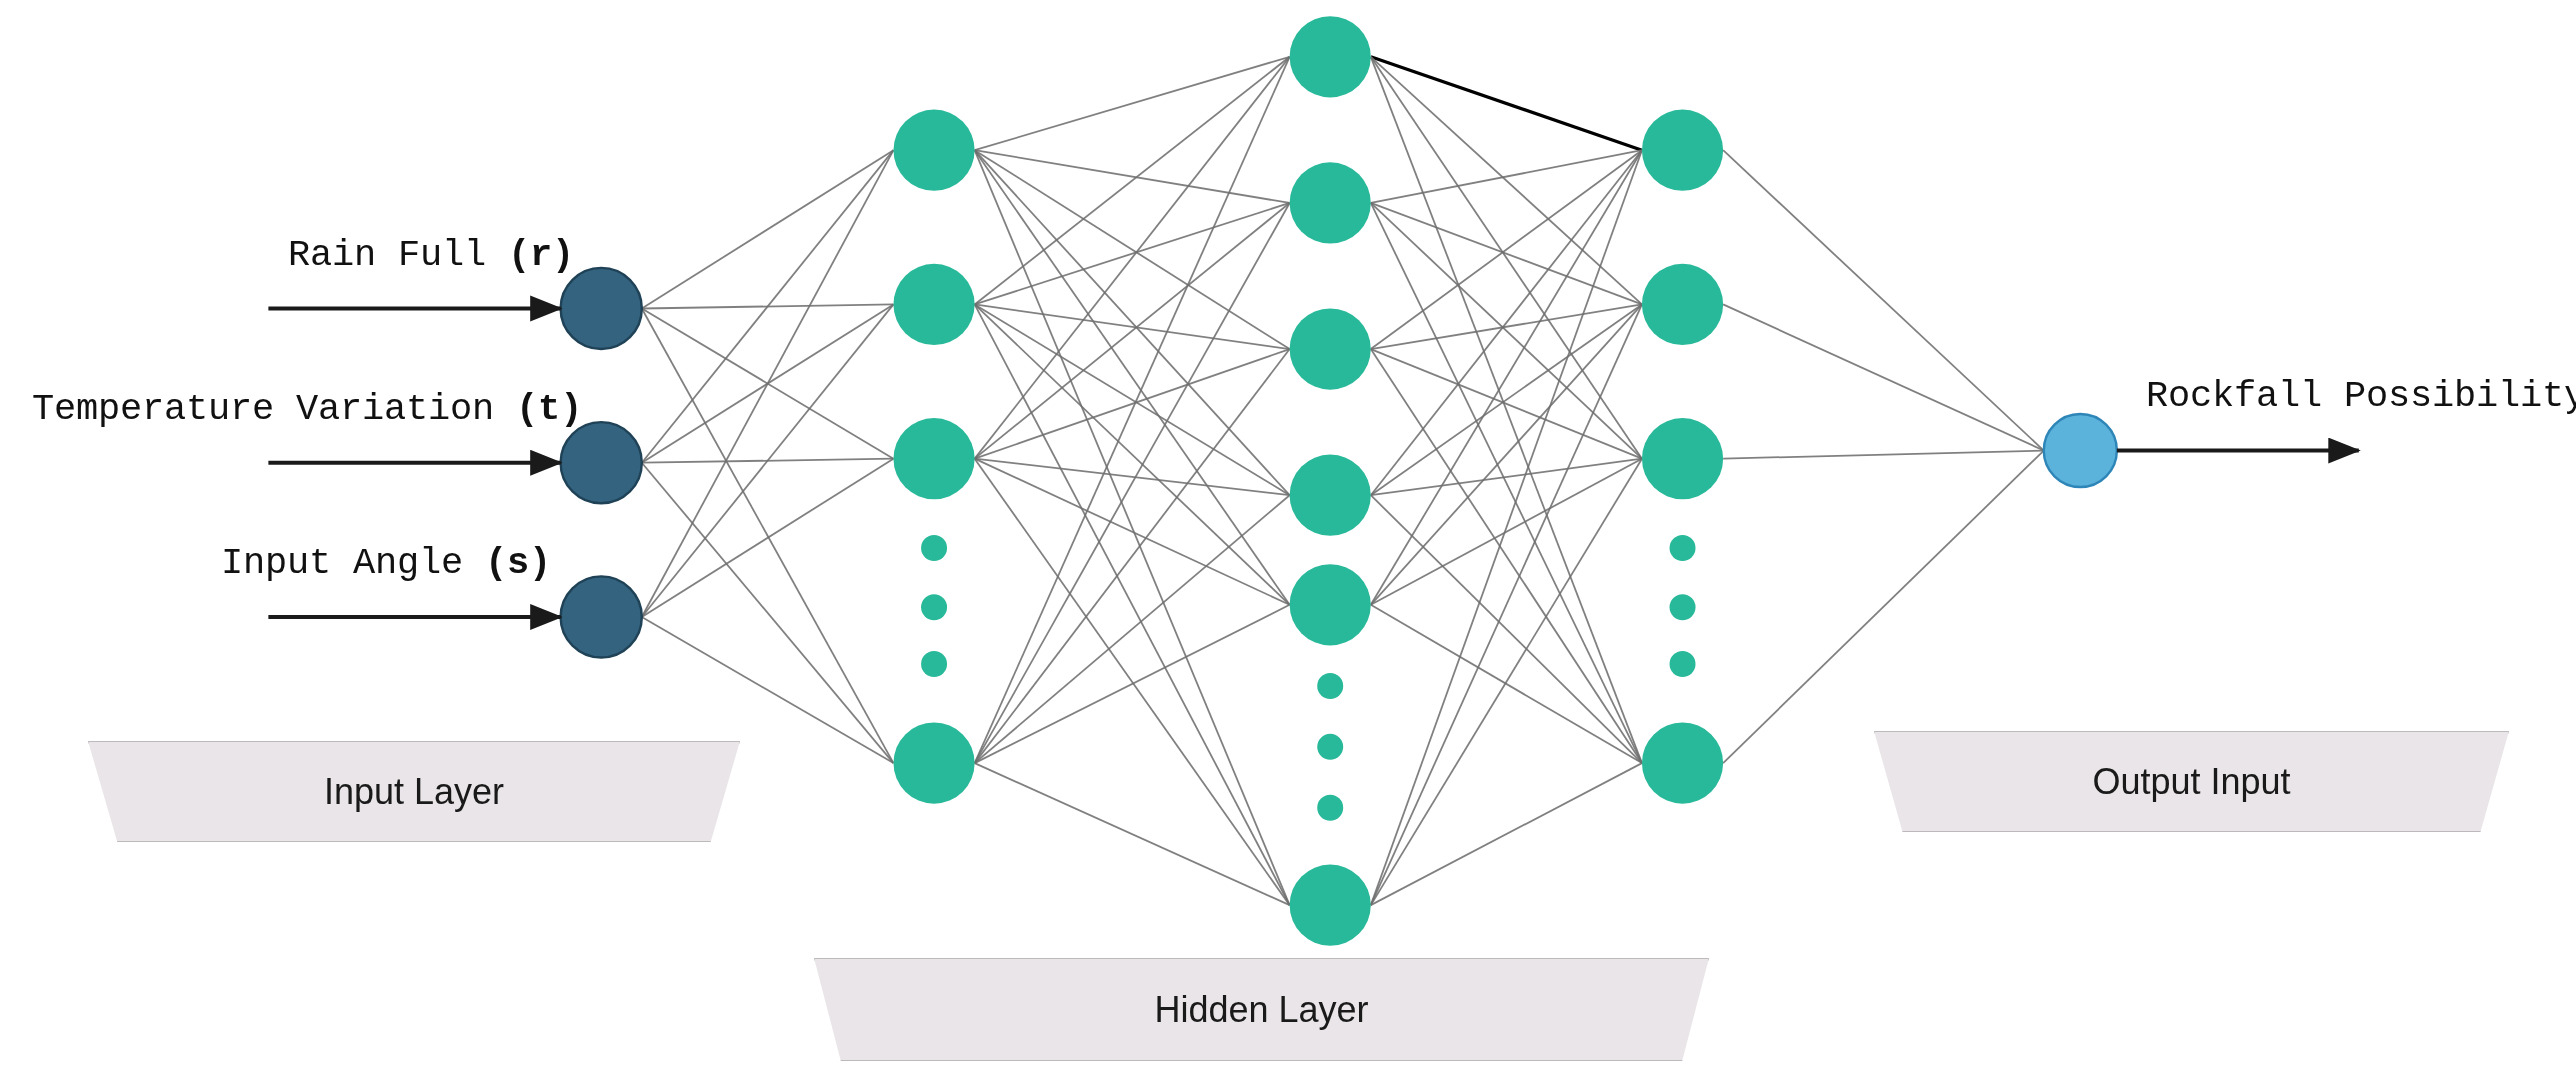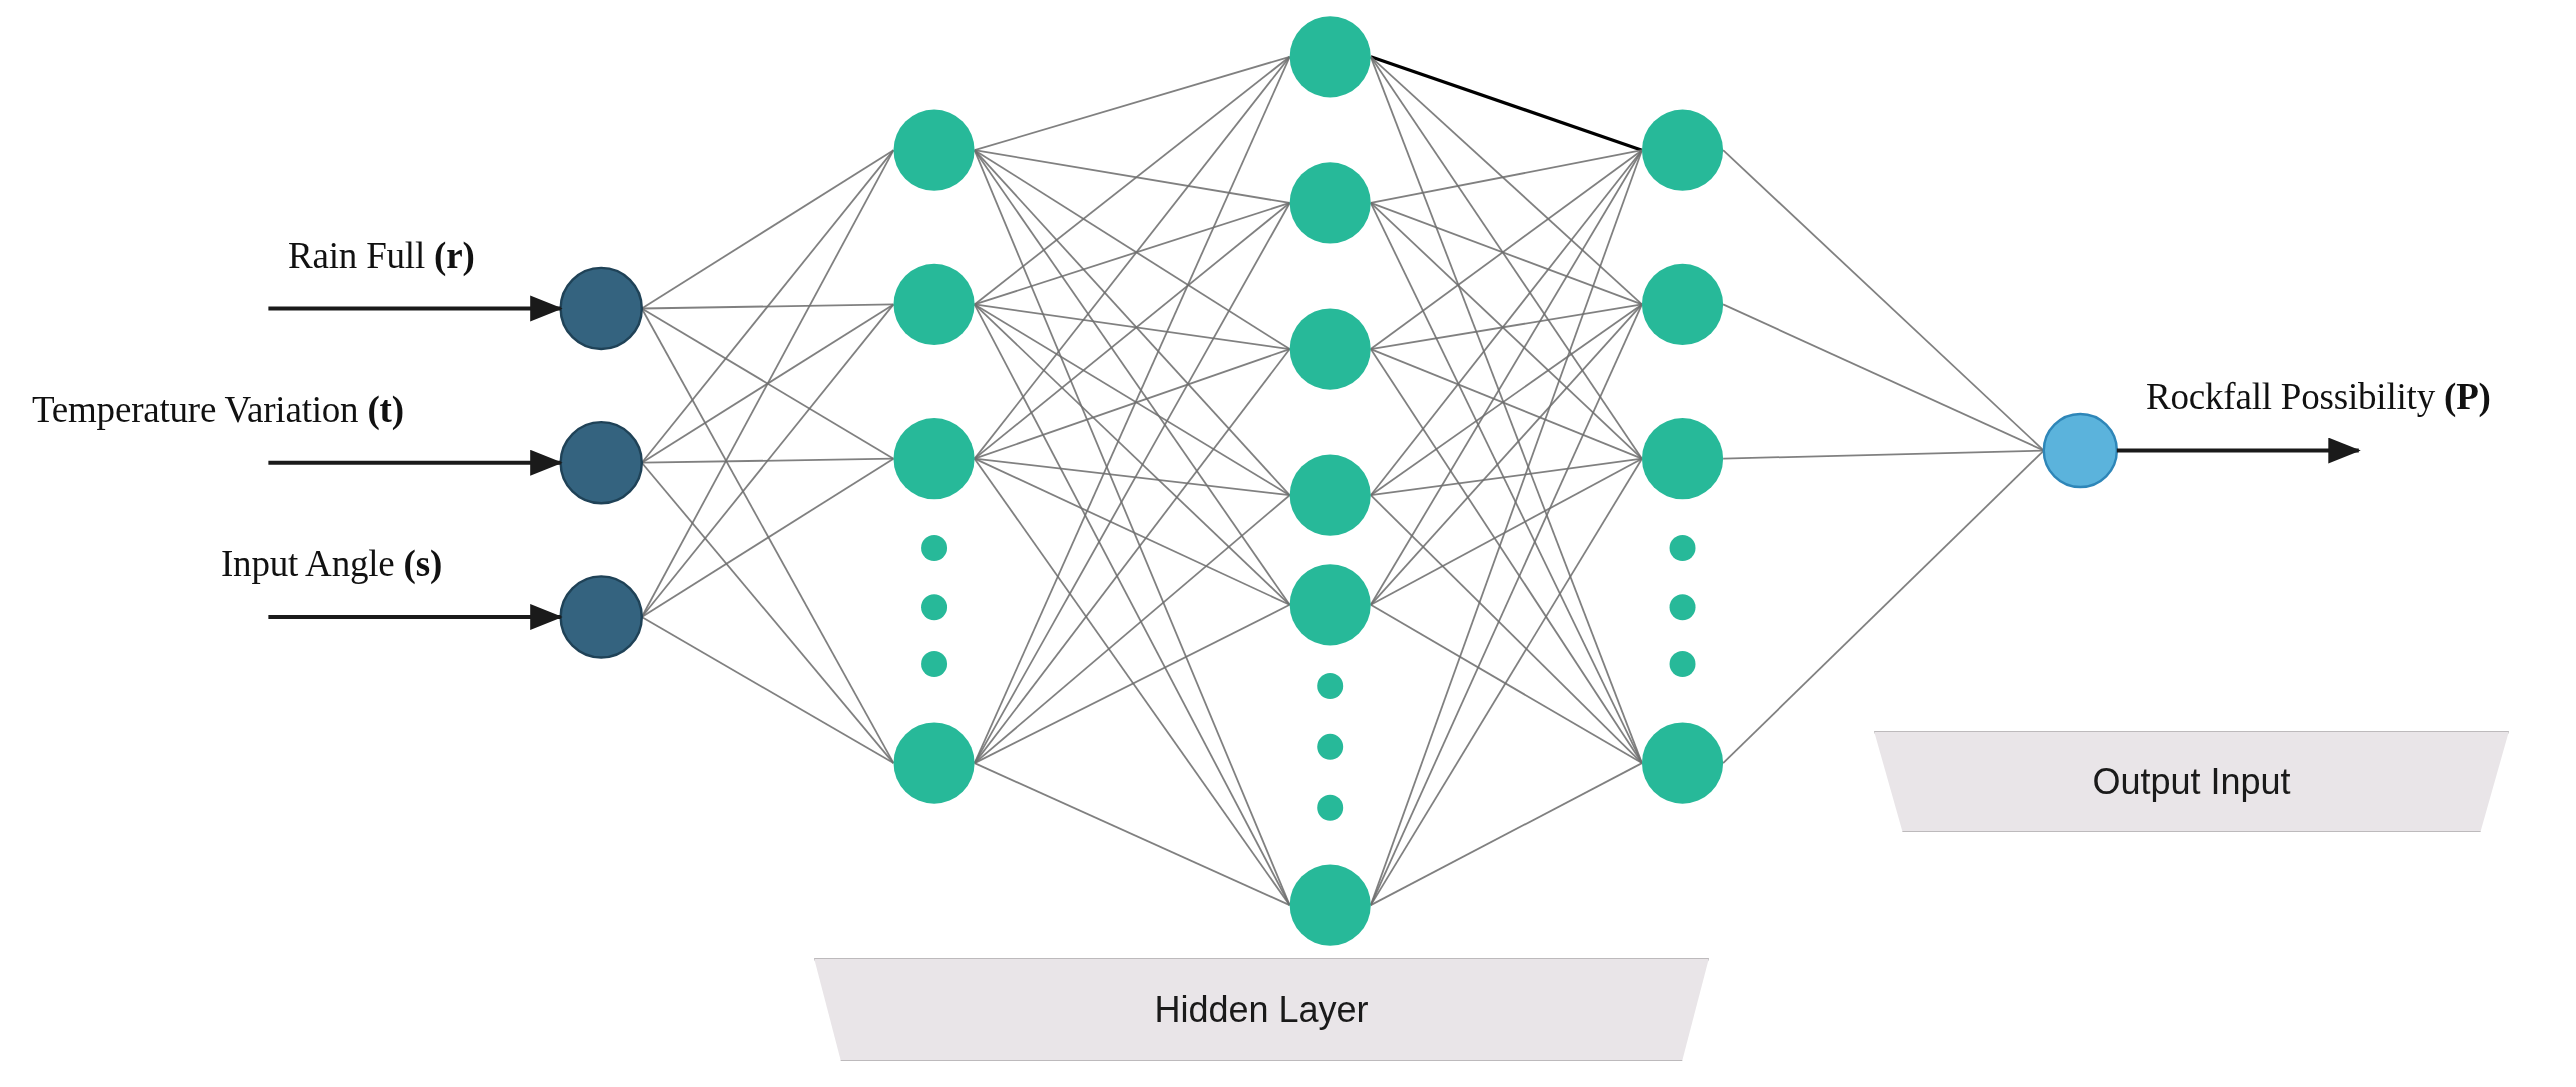--- a/index.html
+++ b/index.html
@@ -2,21 +2,21 @@
 <html style="font-size:13px"><head>
 <meta charset="utf-8">
 <style>
   html,body{margin:0;padding:0;background:#ffffff;}
   body{font-family:"Liberation Sans", sans-serif;}
   #stage{position:relative;width:2576px;height:1087px;background:#ffffff;overflow:hidden;}
   #net{position:absolute;left:0;top:0;width:2576px;height:1087px;}
 
   .io-label{
     position:absolute;
-    font-family:Liberation Serif, serif;
+    font-family:Liberation Mono, monospace;
     font-size:37px;
     color:#111111;
     white-space:nowrap;
     letter-spacing:-0.2px;
   }
   .io-label b{font-weight:bold;}
 
   .banner{
     position:absolute;
     display:flex;
@@ -153,20 +153,23 @@
     <span>Temperature Variation</span> <b>(<span>t</span>)</b>
   </div>
   <div class="io-label" style="left:221px;top:542px;">
     <span>Input Angle</span> <b>(<span>s</span>)</b>
   </div>
 
   <div class="io-label" style="left:2146px;top:375px;">
     <span>Rockfall Possibility</span> <b>(<span>P</span>)</b>
   </div>
 
+  <div class="banner" style="left:88px;top:741px;width:650px;height:99px;">
+    <span>Input Layer</span>
+  </div>
 
   <div class="banner wide" style="left:814px;top:958px;width:893px;height:101px;text-align:center;">
     <span>Hidden Layer</span>
   </div>
 
   <div class="banner" style="left:1874px;top:731px;width:633px;height:99px;">
     <span>Output Input</span>
   </div>
 
 </div>

